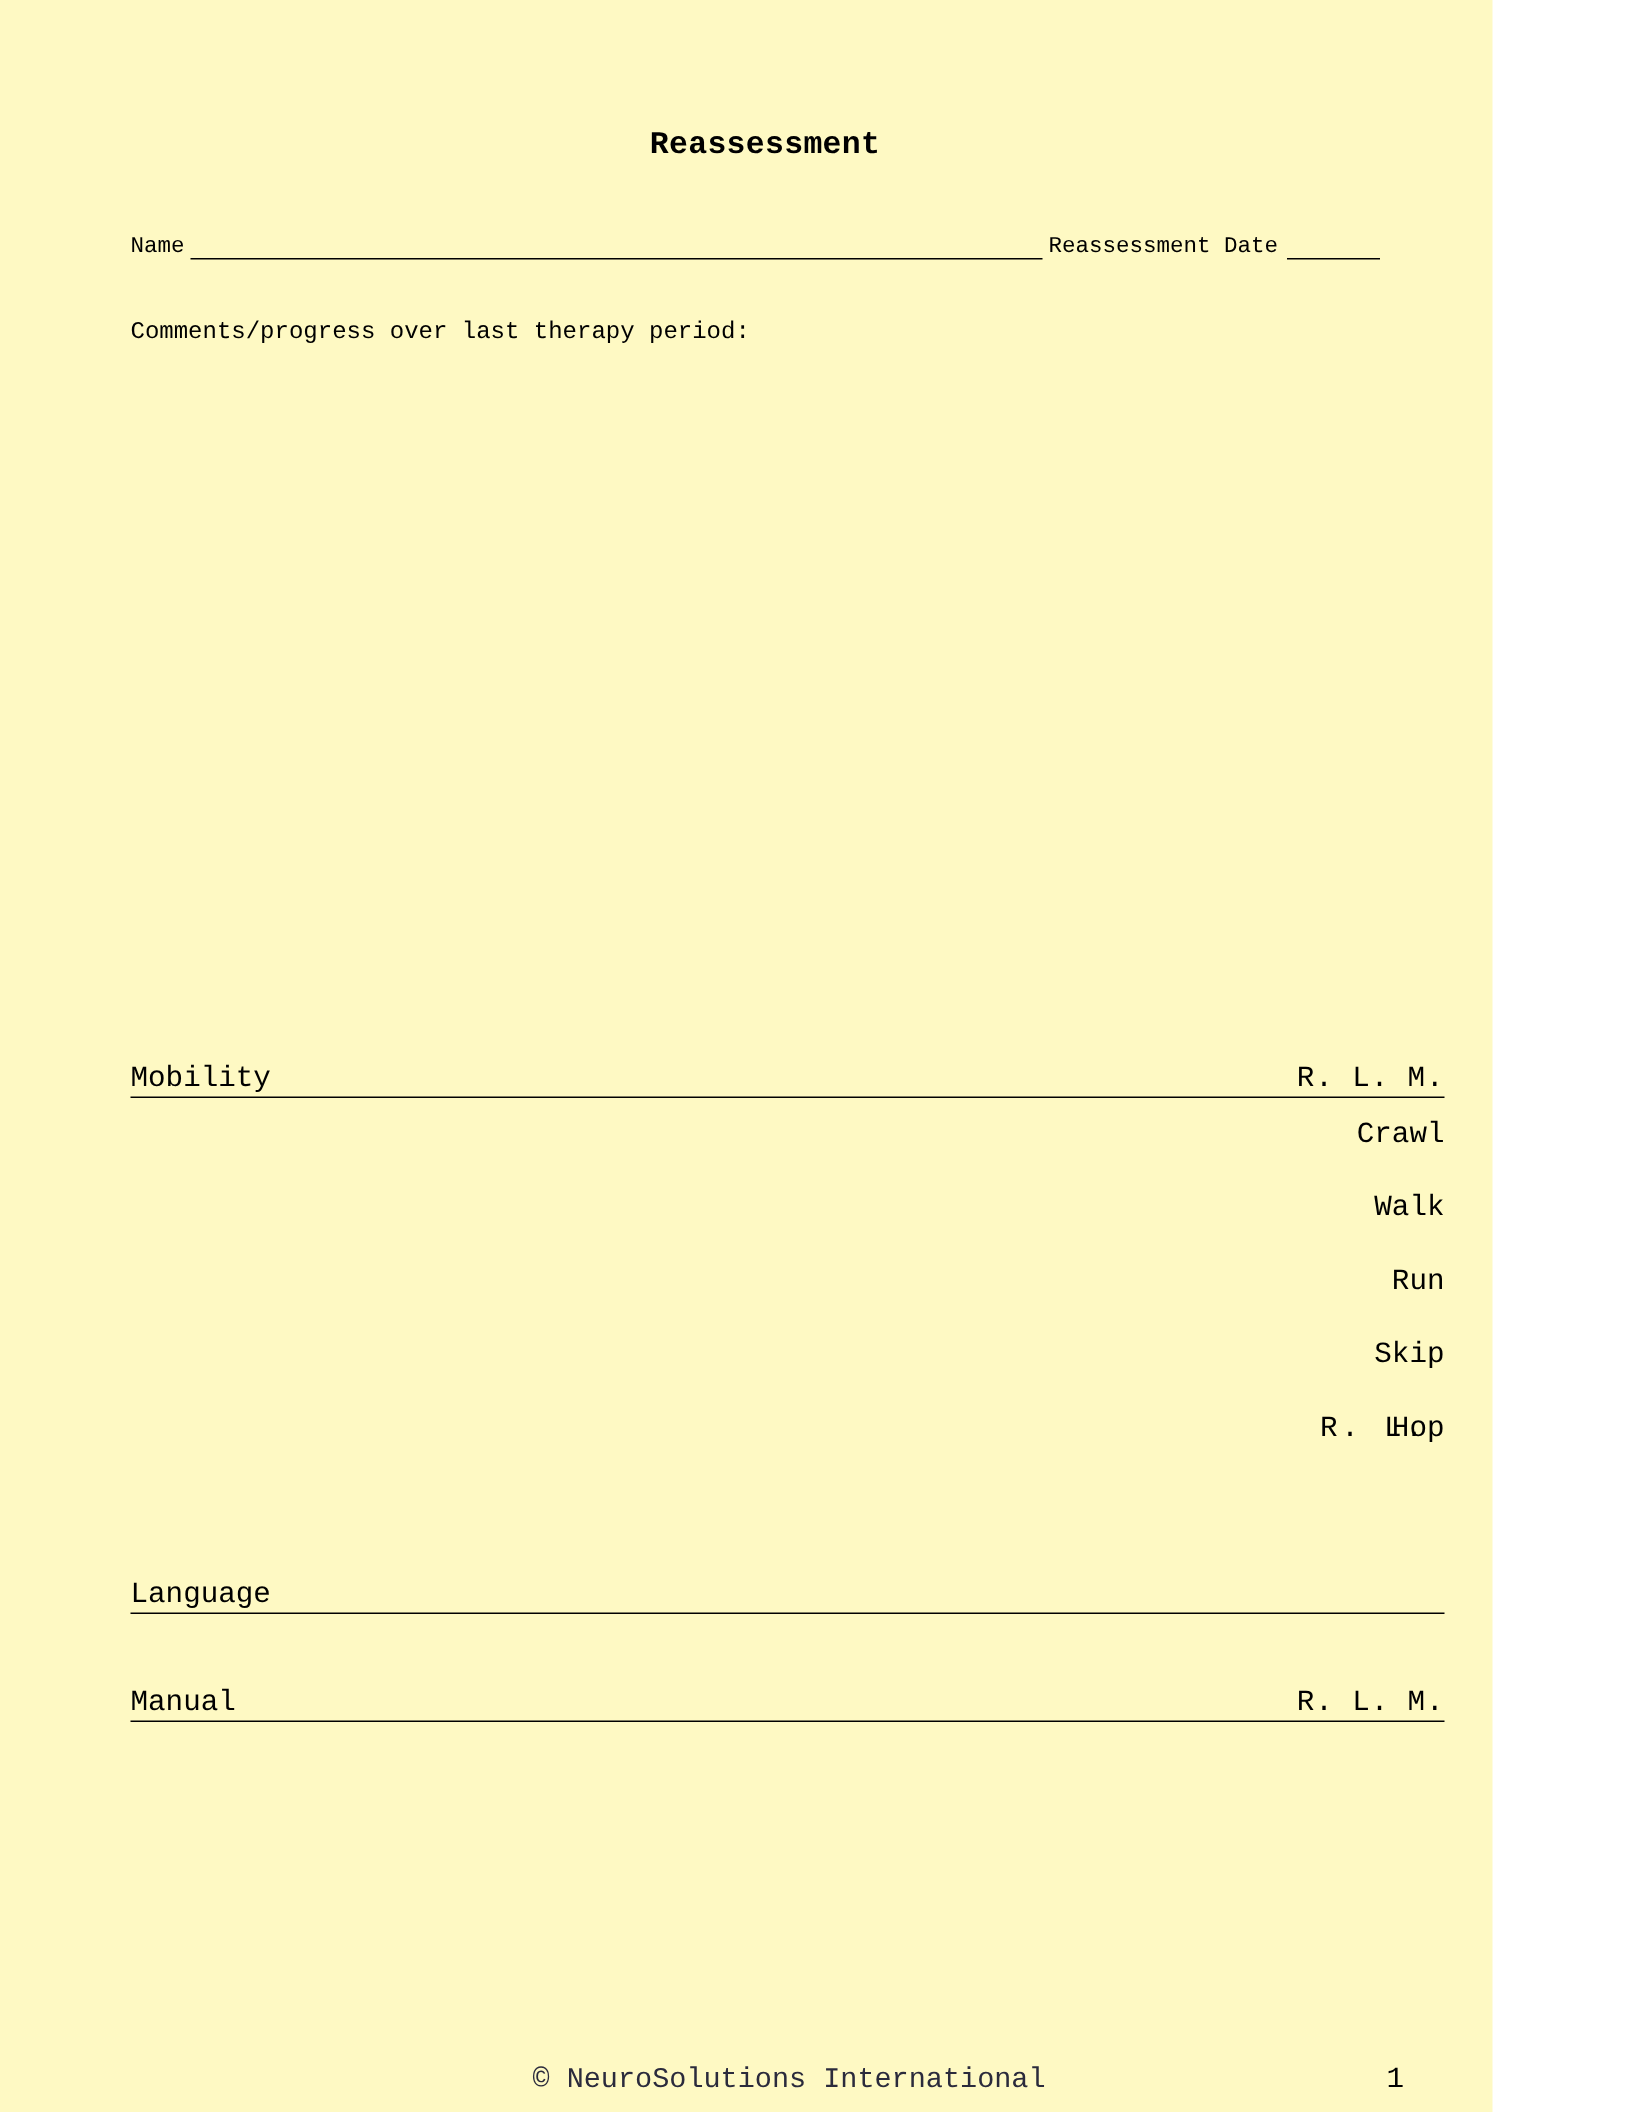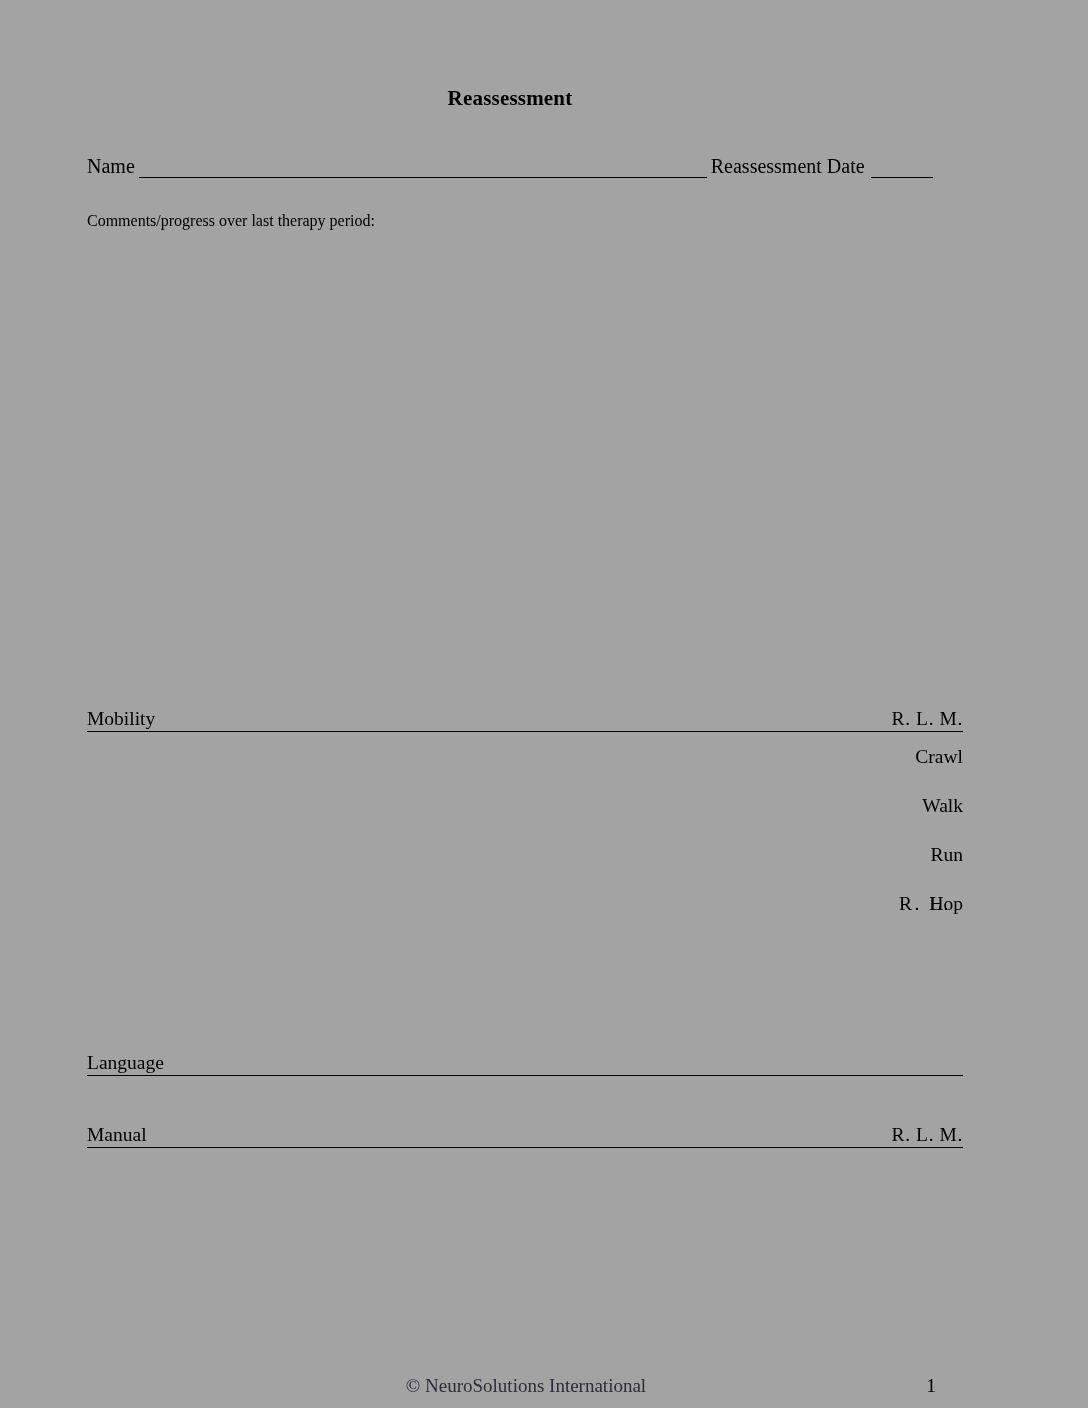--- a/index.html
+++ b/index.html
@@ -6,46 +6,47 @@
     margin: 0;
     padding: 0;
     background: #ffffff;
   }
   body {
     font-family: "Liberation Serif", serif;
     color: #000000;
   }
   .page {
     position: relative;
-    width: 1088px;
+    width: 995px;
     height: 1408px;
-    background: #a3a3a3;
+    background: #fef9c3;
     box-sizing: border-box;
     overflow: hidden;
+    font-family: Liberation Mono, monospace;
   }
   .doc-title {
     position: absolute;
     top: 86px;
     left: 0;
     width: 1020px;
     text-align: center;
     font-size: 21px;
     font-weight: bold;
     letter-spacing: 0.2px;
   }
 
   
   .name-row {
     position: absolute;
     top: 155px;
     left: 87px;
     width: 876px;
     display: flex;
     align-items: flex-end;
-    font-size: 20px;
+    font-size: 15px;
   }
   .name-label {
     white-space: nowrap;
   }
   .rule {
     border-bottom: 1px solid #000;
     height: 17px;
     margin: 0 4px;
   }
   .name-fill {
@@ -162,20 +163,23 @@
       <li class="item">
         <span>Crawl</span>
       </li>
       <li class="item">
         <span>Walk</span>
       </li>
       <li class="item">
         <span>Run</span>
       </li>
       <li class="item">
+        <span>Skip</span>
+      </li>
+      <li class="item">
         <span>Hop</span>
         <span class="item-rl">R.  L.</span>
       </li>
     </ul>
   </div>
 
   <div class="section" style="top: 1032px;">
     <div class="section-head">
       <span class="section-title">Language</span>
       <span class="spacer"></span>

